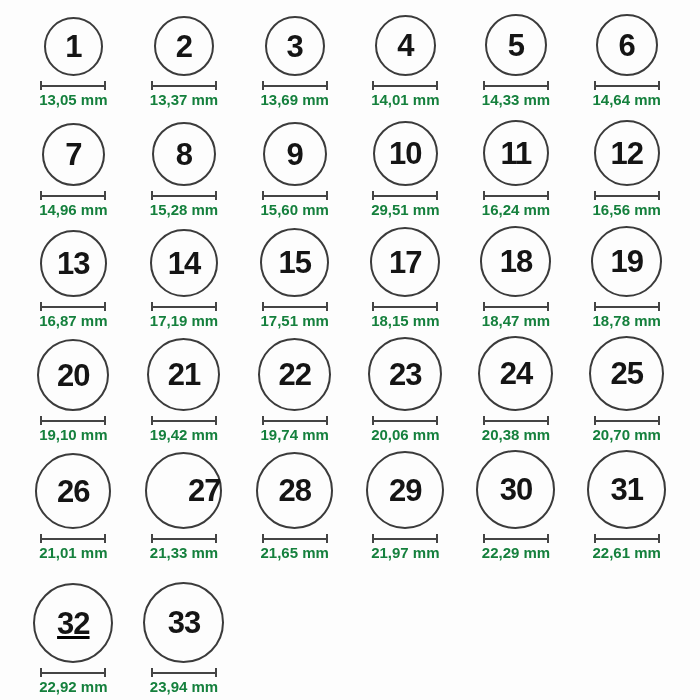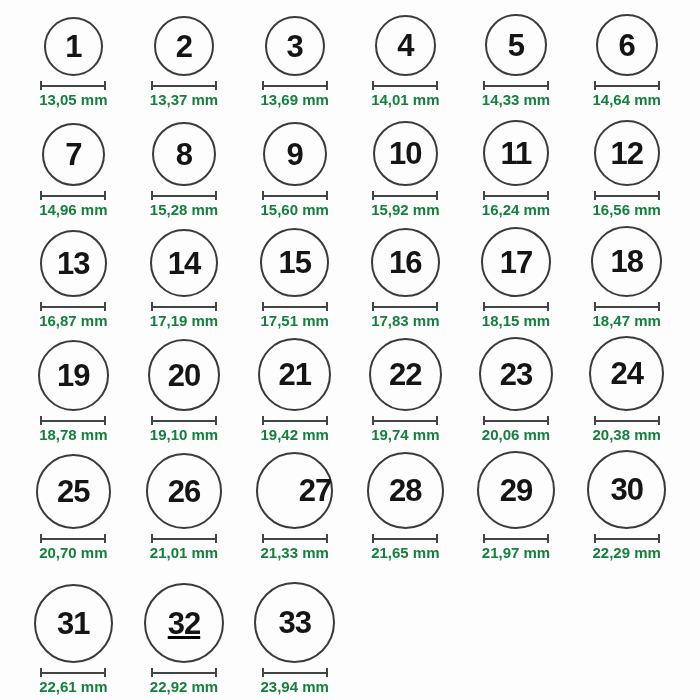--- a/index.html
+++ b/index.html
@@ -143,21 +143,21 @@
     </div>
     <div class="measure-line"></div>
     <div class="diameter-label">15,60 mm</div>
   </div>
 
   <div class="size-cell">
     <div class="ring-circle" style="width: 65px; height: 65px;">
       <span class="ring-number">10</span>
     </div>
     <div class="measure-line"></div>
-    <div class="diameter-label">15,92 mm</div>
+    <div class="diameter-label">29,51 mm</div>
   </div>
 
   <div class="size-cell">
     <div class="ring-circle" style="width: 66px; height: 66px; align-items: center;">
       <span class="ring-number">11</span>
     </div>
     <div class="measure-line"></div>
     <div class="diameter-label">16,24 mm</div>
   </div>
 
@@ -186,27 +186,20 @@
   </div>
 
   <div class="size-cell">
     <div class="ring-circle" style="width: 69px; height: 69px;">
       <span class="ring-number">15</span>
     </div>
     <div class="measure-line"></div>
     <div class="diameter-label">17,51 mm</div>
   </div>
 
-  <div class="size-cell">
-    <div class="ring-circle" style="width: 69px; height: 69px;">
-      <span class="ring-number">16</span>
-    </div>
-    <div class="measure-line"></div>
-    <div class="diameter-label">17,83 mm</div>
-  </div>
 
   <div class="size-cell">
     <div class="ring-circle" style="width: 70px; height: 70px;">
       <span class="ring-number">17</span>
     </div>
     <div class="measure-line"></div>
     <div class="diameter-label">18,15 mm</div>
   </div>
 
   <div class="size-cell">

